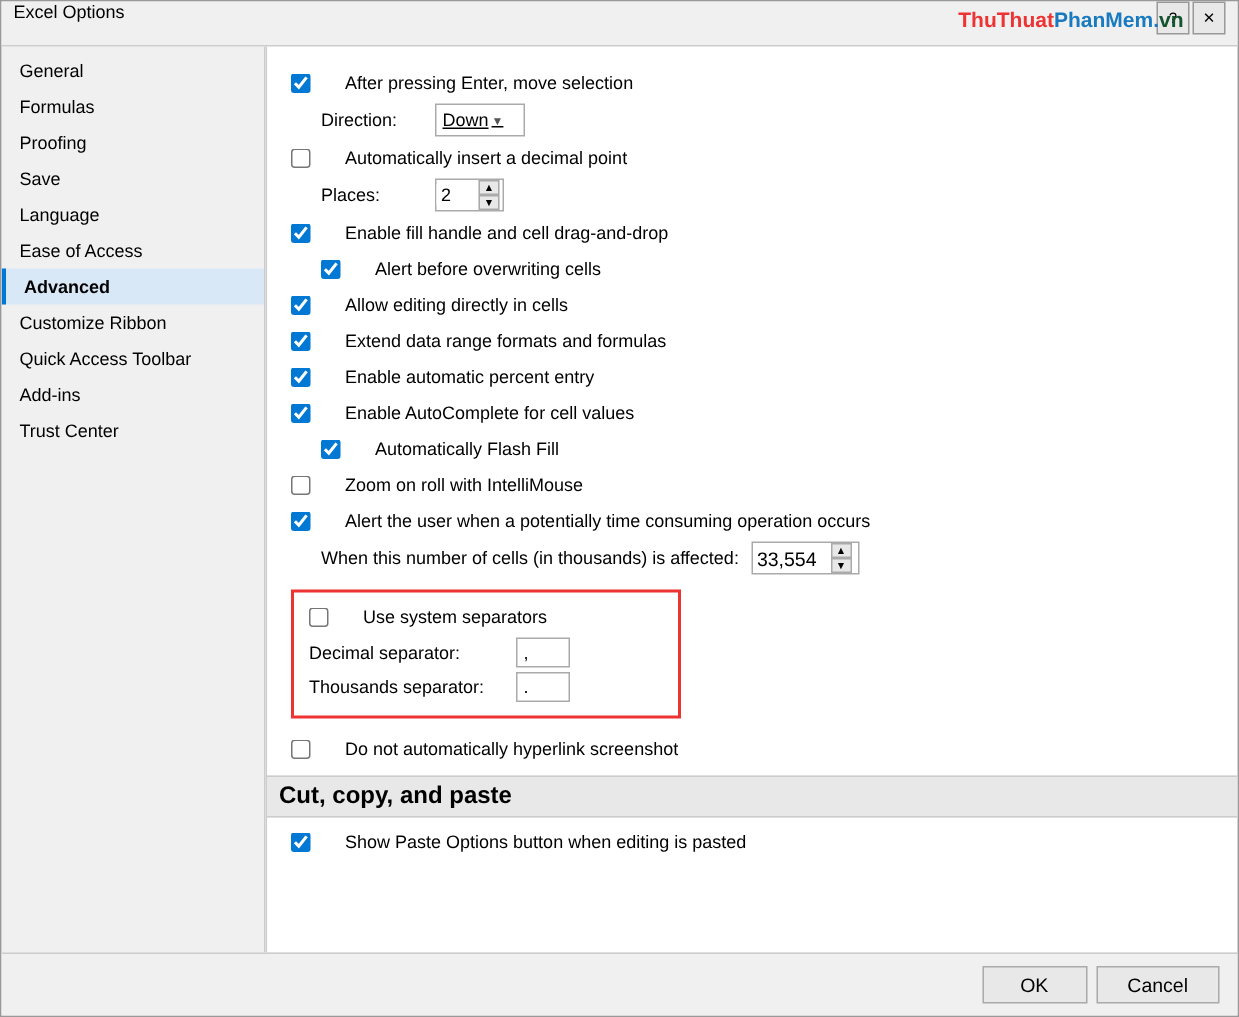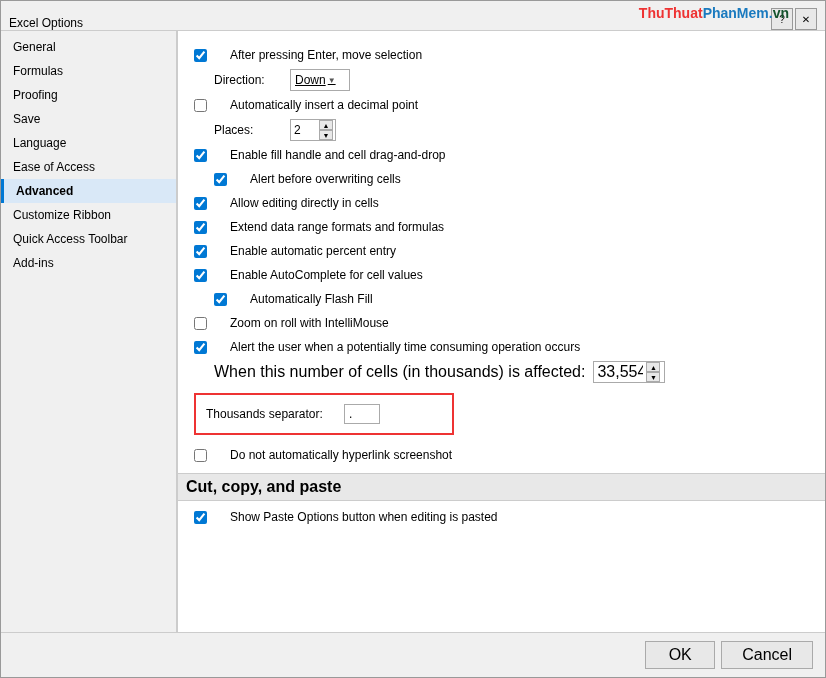--- a/index.html
+++ b/index.html
@@ -1,18 +1,18 @@
 <!DOCTYPE html>
 <html><head>
   <meta charset="utf-8">
   <style>
     * { box-sizing: border-box; margin: 0; padding: 0; }
     body { font-family: 'Segoe UI', Tahoma, sans-serif; font-size: 12px; background: #f0f0f0; display: flex; justify-content: center; align-items: center; height: 100vh; }
     .dialog { width: 826px; height: 678px; background: #f0f0f0; border: 1px solid #999; box-shadow: 2px 2px 8px rgba(0,0,0,0.3); display: flex; flex-direction: column; position: relative; }
-    .title-bar { background: #f0f0f0; height: 30px; display: flex; align-items: flex-end; justify-content: space-between; padding: 0 8px; border-bottom: 1px solid #ccc; }
+    .title-bar { background: #f0f0f0; height: 30px; display: flex; align-items: flex-start; justify-content: space-between; padding: 0 8px; border-bottom: 1px solid #ccc; }
     .title-bar-left { display: flex; align-items: center; gap: 6px; font-size: 12px; }
     .title-bar-controls { display: flex; gap: 2px; }
     .title-btn { width: 22px; height: 22px; display: flex; align-items: center; justify-content: center; border: 1px solid #999; background: #e8e8e8; cursor: pointer; font-size: 10px; }
     .content { display: flex; flex: 1; overflow: hidden; }
     .sidebar { width: 176px; background: #f0f0f0; border-right: 1px solid #ccc; padding: 4px 0; overflow-y: auto; }
     .sidebar-item { padding: 5px 12px; cursor: pointer; font-size: 12px; color: #000; white-space: nowrap; }
     .sidebar-item.active { background: #d9e8f7; border-left: 3px solid #0078d4; font-weight: 600; }
     .main-panel { flex: 1; background: white; overflow-y: auto; padding: 10px 16px; border-left: 1px solid #ccc; }
     .main-panel::-webkit-scrollbar { width: 14px; }
     .main-panel::-webkit-scrollbar-track { background: #f0f0f0; border-left: 1px solid #ccc; }
@@ -22,31 +22,31 @@
     .checkbox-lbl { display: flex; align-items: center; gap: 23px; cursor: pointer; font-size: 12px; }
     .checkbox-lbl input[type=checkbox] { width: 13px; height: 13px; cursor: pointer; accent-color: #0078d4; }
     .label-text { font-size: 12px; }
     .field-row { display: flex; align-items: center; gap: 6px; margin: 3px 0; margin-left: 20px; }
     .field-label { font-size: 12px; min-width: 70px; }
     .dropdown-box { border: 1px solid #aaa; background: white; padding: 1px 4px; font-size: 12px; display: flex; align-items: center; gap: 2px; min-width: 60px; cursor: pointer; height: 22px; text-decoration: underline; }
     .dropdown-arrow { font-size: 8px; color: #555; }
     .spin-btns { display: flex; flex-direction: column; }
     .spin-btn { width: 14px; height: 10px; border: 1px solid #aaa; background: #e8e8e8; font-size: 7px; cursor: pointer; display: flex; align-items: center; justify-content: center; line-height: 1; }
     .cells-affected-row { display: flex; align-items: center; gap: 8px; margin: 4px 0; margin-left: 20px; }
-    .cells-affected-label { font-size: 16px; }
+    .cells-affected-label { font-size: 12px; }
     .separator-row { display: flex; align-items: center; gap: 8px; margin: 3px 0; }
     .separator-label { font-size: 12px; min-width: 130px; }
     .separator-input { border: 1px solid #aaa; background: white; width: 36px; height: 20px; font-size: 12px; padding: 1px 4px; }
     .cursor-section { margin: 6px 0; }
     .cursor-label { font-size: 12px; margin-bottom: 2px; }
     .radio-row { display: flex; align-items: center; gap: 5px; margin: 2px 0 2px 20px; cursor: pointer; }
     .radio-row input[type=radio] { accent-color: #0078d4; cursor: pointer; }
     .section-header { background: #e8e8e8; border-top: 1px solid #ccc; border-bottom: 1px solid #ccc; padding: 4px 8px; font-size: 16px; font-weight: 600; margin: 8px -16px 6px -16px; }
     .footer { display: flex; justify-content: flex-end; align-items: center; padding: 8px 12px; border-top: 1px solid #ccc; background: #f0f0f0; gap: 6px; }
-    .footer-btn { padding: 4px 20px; font-size: 16px; border: 1px solid #aaa; background: #e8e8e8; cursor: pointer; min-width: 70px; }
+    .footer-btn { padding: 4px 20px; font-size: 13px; border: 1px solid #aaa; background: #e8e8e8; cursor: pointer; min-width: 70px; }
     .footer-btn.ok { background: #e8e8e8; }
   </style>
 </head>
 <body>
 
 <div class="dialog">
   <div class="title-bar">
     <div class="title-bar-left">
       <span>Excel Options</span>
     </div>
@@ -65,20 +65,21 @@
       <div class="sidebar-item">General</div>
       <div class="sidebar-item">Formulas</div>
       <div class="sidebar-item">Proofing</div>
       <div class="sidebar-item">Save</div>
       <div class="sidebar-item">Language</div>
       <div class="sidebar-item">Ease of Access</div>
       <div class="sidebar-item active">Advanced</div>
       <div class="sidebar-item">Customize Ribbon</div>
       <div class="sidebar-item">Quick Access Toolbar</div>
       <div class="sidebar-item">Add-ins</div>
+      <div class="sidebar-item">Trust Center</div>
     </div>
 
     <div class="main-panel">
 
       
       <div class="option-row">
         <label class="checkbox-lbl">
           <input type="checkbox" checked="" style="">
           <span class="label-text"><span>After pressing Enter, move selection</span></span>
         </label>
@@ -182,32 +183,42 @@
         <label class="checkbox-lbl">
           <input type="checkbox" checked="" style="">
           <span class="label-text">Alert the user when a potentially time consuming operation occurs</span>
         </label>
       </div>
 
       
       <div class="cells-affected-row">
         <span class="cells-affected-label">When this number of cells (in thousands) is affected:</span>
         <div style="display:flex;align-items:center;border:1px solid #aaa;background:white;height:22px;width:72px;">
-          <input type="text" value="33,554" style="width: 52px; border: none; outline: none; font-size: 16px; padding: 0px 3px;">
+          <input type="text" value="33,554" style="width: 52px; border: none; outline: none; font-size: 13px; padding: 0px 3px;">
           <div class="spin-btns">
             <div class="spin-btn">▲</div>
             <div class="spin-btn">▼</div>
           </div>
         </div>
       </div>
 
       
       <div style="border:2px solid #e33;padding:6px 10px;margin:6px 0;display:inline-block;min-width:260px;">
         
-        
+        <div class="option-row" style="margin:0 0 4px 0;">
+          <label class="checkbox-lbl">
+            <input type="checkbox" style="">
+            <span class="label-text">Use system separators</span>
+          </label>
+        </div>
+        
+        <div class="separator-row">
+          <span class="separator-label">Decimal separator:</span>
+          <input type="text" class="separator-input" value="," style="">
+        </div>
         
         <div class="separator-row">
           <span class="separator-label">Thousands separator:</span>
           <input type="text" class="separator-input" value="." style="">
         </div>
       </div>
 
       
 
       

